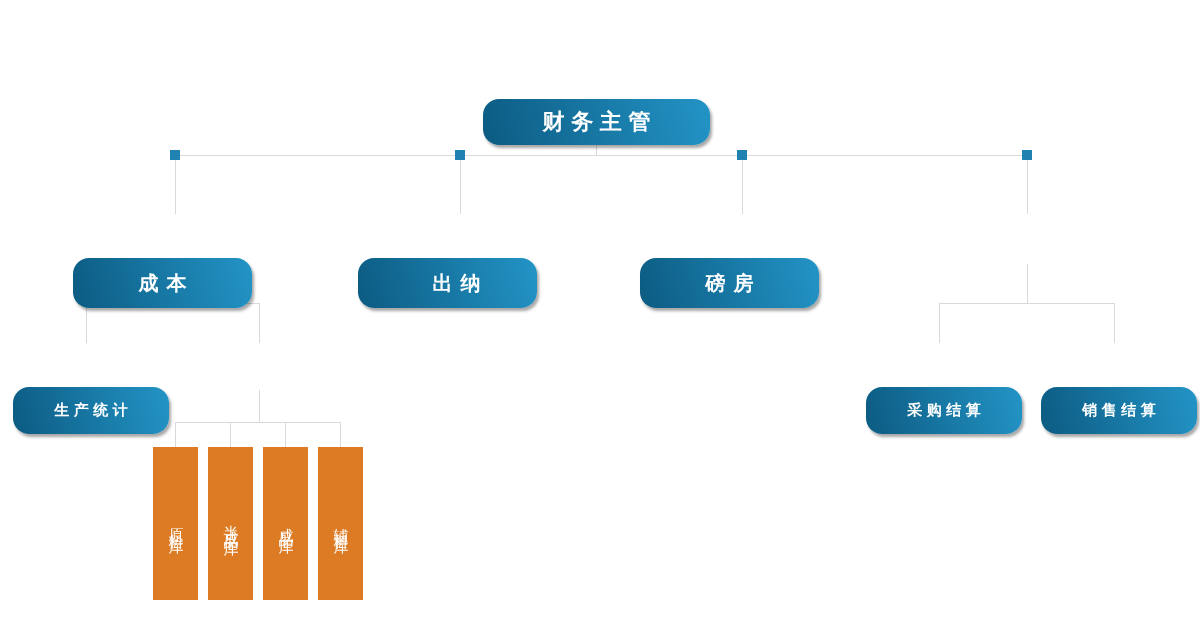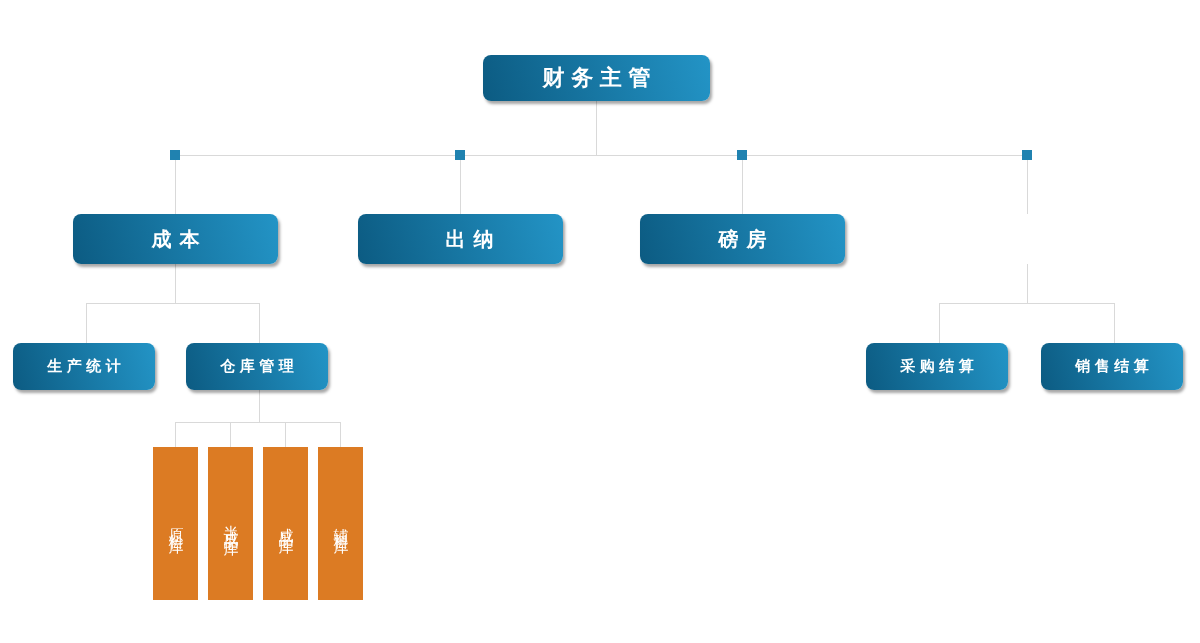--- a/index.html
+++ b/index.html
@@ -29,33 +29,34 @@
   .node{
     position:absolute;
     display:flex;align-items:center;justify-content:center;
     color:var(--text);
     font-weight:bold;
     box-sizing:border-box;
     white-space:nowrap;
   }
   .node.blue{
     background:linear-gradient(75deg,var(--grad-dark) 0%,var(--grad-light) 100%);
-    border-radius:8px;
+    border-radius:16px;
     box-shadow:2px 3px 3px rgba(0,0,0,0.35);
+    margin-top:44px;
   }
   .node.lvl1{
     left:483px;top:55px;width:227px;height:46px;
     font-size:22px;letter-spacing:0.3em;text-indent:0.3em;
   }
   .node.lvl2{
-    top:214px;width:205px;height:50px;
+    top:214px;width:179px;height:50px;
     font-size:20px;letter-spacing:0.4em;text-indent:0.4em;
   }
   .node.lvl3{
-    top:343px;width:142px;height:47px;
+    top:343px;width:156px;height:47px;
     font-size:15px;letter-spacing:0.3em;text-indent:0.3em;
   }
   .node.orange{
     background:var(--orange);
     top:447px;width:45px;height:153px;
     font-size:15px;font-weight:normal;
     writing-mode:vertical-rl;text-orientation:upright;
     letter-spacing:0.35em;
     border-radius:0;
     white-space:normal;
@@ -96,21 +97,20 @@
   <div class="cline v" style="left:939px;top:303px;height:40px;"></div>
   <div class="cline v" style="left:1114px;top:303px;height:40px;"></div>
 
   <div class="node blue lvl1">财务主管</div>
 
   <div class="node blue lvl2" style="left:73px;">成本</div>
   <div class="node blue lvl2" style="left:358px;padding-left:18px;">出纳</div>
   <div class="node blue lvl2" style="left:640px;">磅房</div>
 
   <div class="node blue lvl3" style="left:13px;">生产统计</div>
-  <div class="node blue lvl3" style="left:186px;">仓库管理</div>
   <div class="node blue lvl3" style="left:866px;">采购结算</div>
   <div class="node blue lvl3" style="left:1041px;font-family:Liberation Mono, monospace;">销售结算</div>
 
   <div class="node orange" style="left:153px;">原料库</div>
   <div class="node orange" style="left:208px;">半成品库</div>
   <div class="node orange" style="left:263px;">成品库</div>
   <div class="node orange" style="left:318px;">辅料库</div>
 
 </div>
 

